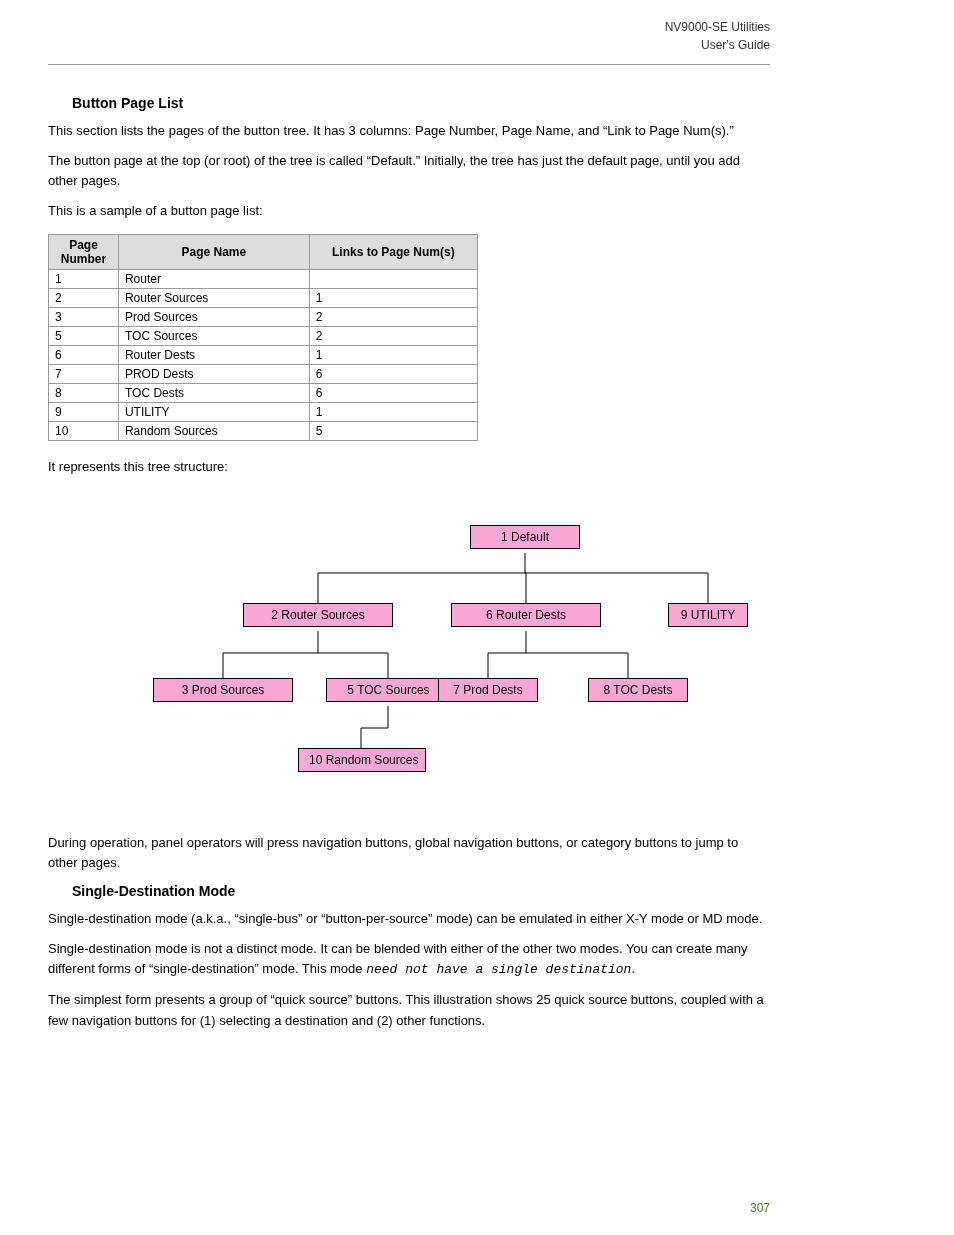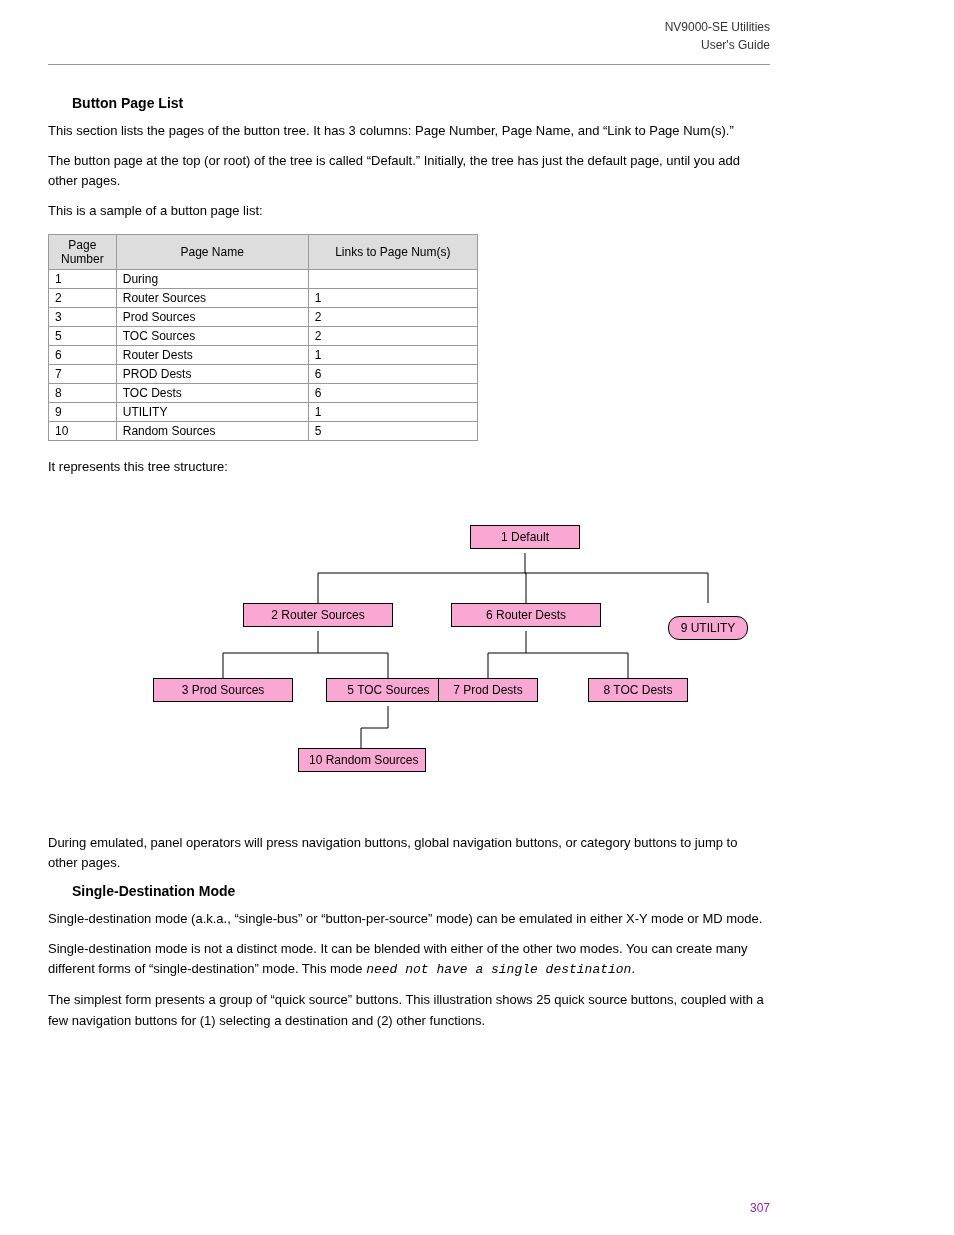--- a/index.html
+++ b/index.html
@@ -52,21 +52,21 @@
     .data-table {
       border-collapse: collapse;
       margin: 12px 0 16px 0;
       font-size: 12px;
       width: 430px;
     }
     .data-table th {
       background: #ddd;
       border: 1px solid #999;
       padding: 3px 8px;
-      font-weight: normal;
+      font-weight: bold;
       text-align: center;
     }
     .data-table td {
       border: 1px solid #999;
       padding: 2px 6px;
     }
     .data-table td:first-child {
       text-align: left;
       width: 60px;
     }
@@ -103,21 +103,21 @@
     svg.tree-lines line {
       stroke: #000;
       stroke-width: 1;
     }
 
     .footer-page {
       position: absolute;
       bottom: 20px;
       right: 48px;
       font-size: 12px;
-      color: #a21caf;
+      color: #4d7c0f;
     }
   </style>
 </head>
 <body>
 
 <div class="page-container">
 
   <div class="header">
     <div>NV9000-SE Utilities</div>
     <div>User's Guide</div>
@@ -136,21 +136,21 @@
         <thead>
           <tr>
             <th>Page Number</th>
             <th>Page Name</th>
             <th>Links to Page Num(s)</th>
           </tr>
         </thead>
         <tbody id="table-body">
         <tr>
               <td>1</td>
-              <td>During</td>
+              <td>Router</td>
               <td></td>
             </tr>
             <tr>
               <td>2</td>
               <td>Router Sources</td>
               <td>1</td>
             </tr>
             <tr>
               <td>3</td>
               <td>Prod Sources</td>
@@ -220,34 +220,34 @@
           <line x1="340" y1="233" x2="313" y2="233"></line>
           <line x1="313" y1="233" x2="313" y2="253"></line>
         </svg>
 
         <div class="tree-node" style="left: 422px; top: 30px; width: 110px;">1 Default</div>
 
         <div class="tree-node" style="left: 195px; top: 108px; width: 150px;">2 Router Sources</div>
 
         <div class="tree-node" style="left: 403px; top: 108px; width: 150px;">6 Router Dests</div>
 
-        <div class="tree-node" style="left: 620px; top: 121px; width: 80px; border-radius: 11px;">9 UTILITY</div>
+        <div class="tree-node" style="left: 620px; top: 108px; width: 80px;">9 UTILITY</div>
 
         <div class="tree-node" style="left: 105px; top: 183px; width: 140px;">3 Prod Sources</div>
 
         <div class="tree-node" style="left: 278px; top: 183px; width: 125px;">5 TOC Sources</div>
 
         <div class="tree-node" style="left: 390px; top: 183px; width: 100px;">7 Prod Dests</div>
 
         <div class="tree-node" style="left: 540px; top: 183px; width: 100px;">8 TOC Dests</div>
 
         <div class="tree-node" style="left: 250px; top: 253px; width: 128px;">10 Random Sources</div>
       </div>
 
-      <p class="body-text">During emulated, panel operators will press navigation buttons, global navigation buttons, or category buttons to jump to other pages.</p>
+      <p class="body-text">During operation, panel operators will press navigation buttons, global navigation buttons, or category buttons to jump to other pages.</p>
     </div>
 
     <div style="margin-top:10px;">
       <div class="section-title">Single-Destination Mode</div>
       <p class="body-text">Single-destination mode (a.k.a., “single-bus” or “button-per-source” mode) can be emulated in either X-Y mode or MD mode.</p>
       <p class="body-text">
         <span>Single-destination mode is not a distinct mode. It can be blended with either of the other two modes. You can create many different forms of “single-destination” mode. This mode </span><span class="body-text-italic">need not have a single destination</span><span>.</span>
       </p>
       <p class="body-text">The simplest form presents a group of “quick source” buttons. This illustration shows 25 quick source buttons, coupled with a few navigation buttons for (1) selecting a destination and (2) other functions.</p>
     </div>

